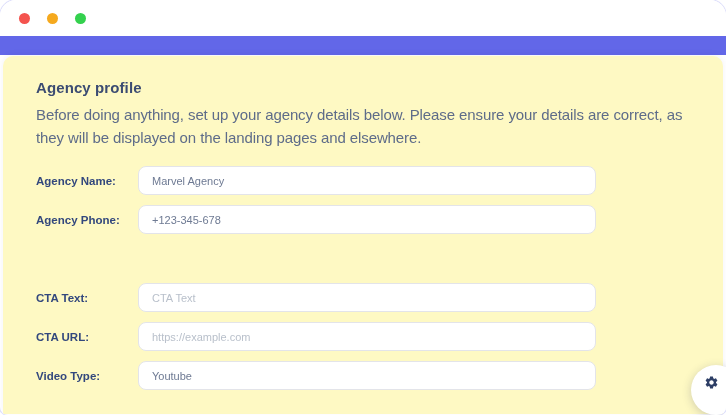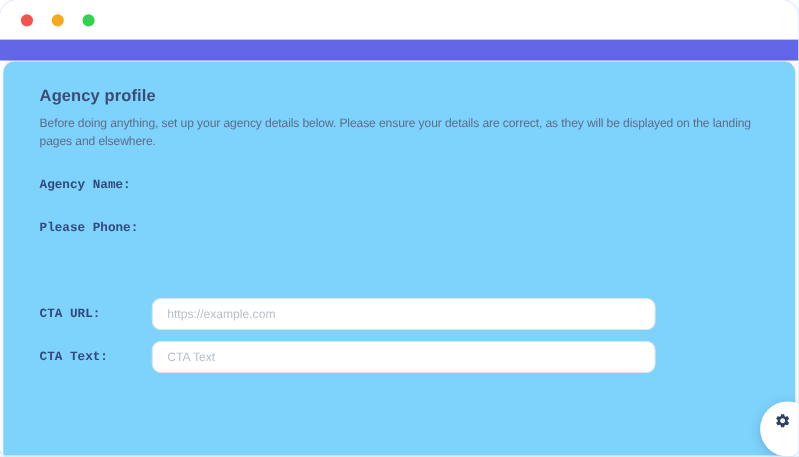--- a/index.html
+++ b/index.html
@@ -31,54 +31,53 @@
   }
 
   
   .navbar { height: 19px; width: 100%; }
 
   
   .card {
     position: relative;
     margin: 1px 3px 0;
     height: 358px;
-    background: #7dd3fc;
+    background: #fef9c3;
     border-radius: 10px 10px 0 0;
     box-shadow: 0 -2px 6px rgba(40,45,90,0.05);
     padding: 23px 26px 0 33px;
     overflow: hidden;
   }
 
   .page-title {
     font-size: 15px;
     font-weight: 700;
     color: #3c4c72;
     letter-spacing: 0.1px;
   }
   .page-desc {
     margin-top: 8px;
-    font-size: 11px;
+    font-size: 15px;
     line-height: 1.5;
     color: #5e6c89;
     letter-spacing: -0.1px;
   }
 
   .form { margin-top: 17px; }
   .row {
     display: flex; align-items: center;
     margin-bottom: 10px;
     height: 29px;
   }
   .row label {
     width: 102px;
     flex: 0 0 102px;
     font-size: 11.5px;
     font-weight: 700;
     color: #33487d;
-    font-family: Liberation Mono, monospace;
   }
   .row input, .row .select-box {
     width: 458px; height: 29px;
     border: 1px solid #e3e4e9;
     border-radius: 8px;
     background: #ffffff;
     padding: 0 13px;
     font-family: "Liberation Sans", "DejaVu Sans", sans-serif;
     font-size: 11px;
     color: #6e7a93;
@@ -121,40 +120,48 @@
   <div class="card">
 
     <h1 class="page-title">Agency profile</h1>
 
     <p class="page-desc">Before doing anything, set up your agency details below. Please ensure your details are correct, as they will be displayed on the landing pages and elsewhere.</p>
 
     <div class="form">
 
       <div class="row">
         <label>Agency Name:</label>
+        <input type="text" value="Marvel Agency" style="">
       </div>
 
 
       <div class="row">
-        <label>Please Phone:</label>
+        <label>Agency Phone:</label>
+        <input type="text" value="+123-345-678" style="">
       </div>
 
       <div class="row">
+      </div>
+
+      <div class="row">
+        <label>CTA Text:</label>
+        <input type="text" placeholder="CTA Text" style="">
       </div>
 
       <div class="row">
         <label>CTA URL:</label>
         <input type="text" placeholder="https://example.com" style="">
       </div>
 
       <div class="row">
-        <label>CTA Text:</label>
-        <input type="text" placeholder="CTA Text" style="">
+        <label>Video Type:</label>
+        <div class="select-box">
+          <span>Youtube</span>
+        </div>
       </div>
-
 
     </div>
   </div>
 
   <button class="fab">
     <span>
       <svg viewBox="0 0 24 24" style="fill: rgb(46, 63, 102);">
         <path d="M19.14,12.94c0.04-0.3,0.06-0.61,0.06-0.94c0-0.32-0.02-0.64-0.07-0.94l2.03-1.58c0.18-0.14,0.23-0.41,0.12-0.61 l-1.92-3.32c-0.12-0.22-0.37-0.29-0.59-0.22l-2.39,0.96c-0.5-0.38-1.03-0.7-1.62-0.94L14.4,2.81c-0.04-0.24-0.24-0.41-0.48-0.41 h-3.84c-0.24,0-0.43,0.17-0.47,0.41L9.25,5.35C8.66,5.59,8.12,5.92,7.63,6.29L5.24,5.33c-0.22-0.08-0.47,0-0.59,0.22L2.74,8.87 C2.62,9.08,2.66,9.34,2.86,9.48l2.03,1.58C4.84,11.36,4.8,11.69,4.8,12s0.02,0.64,0.07,0.94l-2.03,1.58 c-0.18,0.14-0.23,0.41-0.12,0.61l1.92,3.32c0.12,0.22,0.37,0.29,0.59,0.22l2.39-0.96c0.5,0.38,1.03,0.7,1.62,0.94l0.36,2.54 c0.05,0.24,0.24,0.41,0.48,0.41h3.84c0.24,0,0.44-0.17,0.47-0.41l0.36-2.54c0.59-0.24,1.13-0.56,1.62-0.94l2.39,0.96 c0.22,0.08,0.47,0,0.59-0.22l1.92-3.32c0.12-0.22,0.07-0.47-0.12-0.61L19.14,12.94z M12,15.6c-1.98,0-3.6-1.62-3.6-3.6 s1.62-3.6,3.6-3.6s3.6,1.62,3.6,3.6S13.98,15.6,12,15.6z"></path>
       </svg>
     </span>

